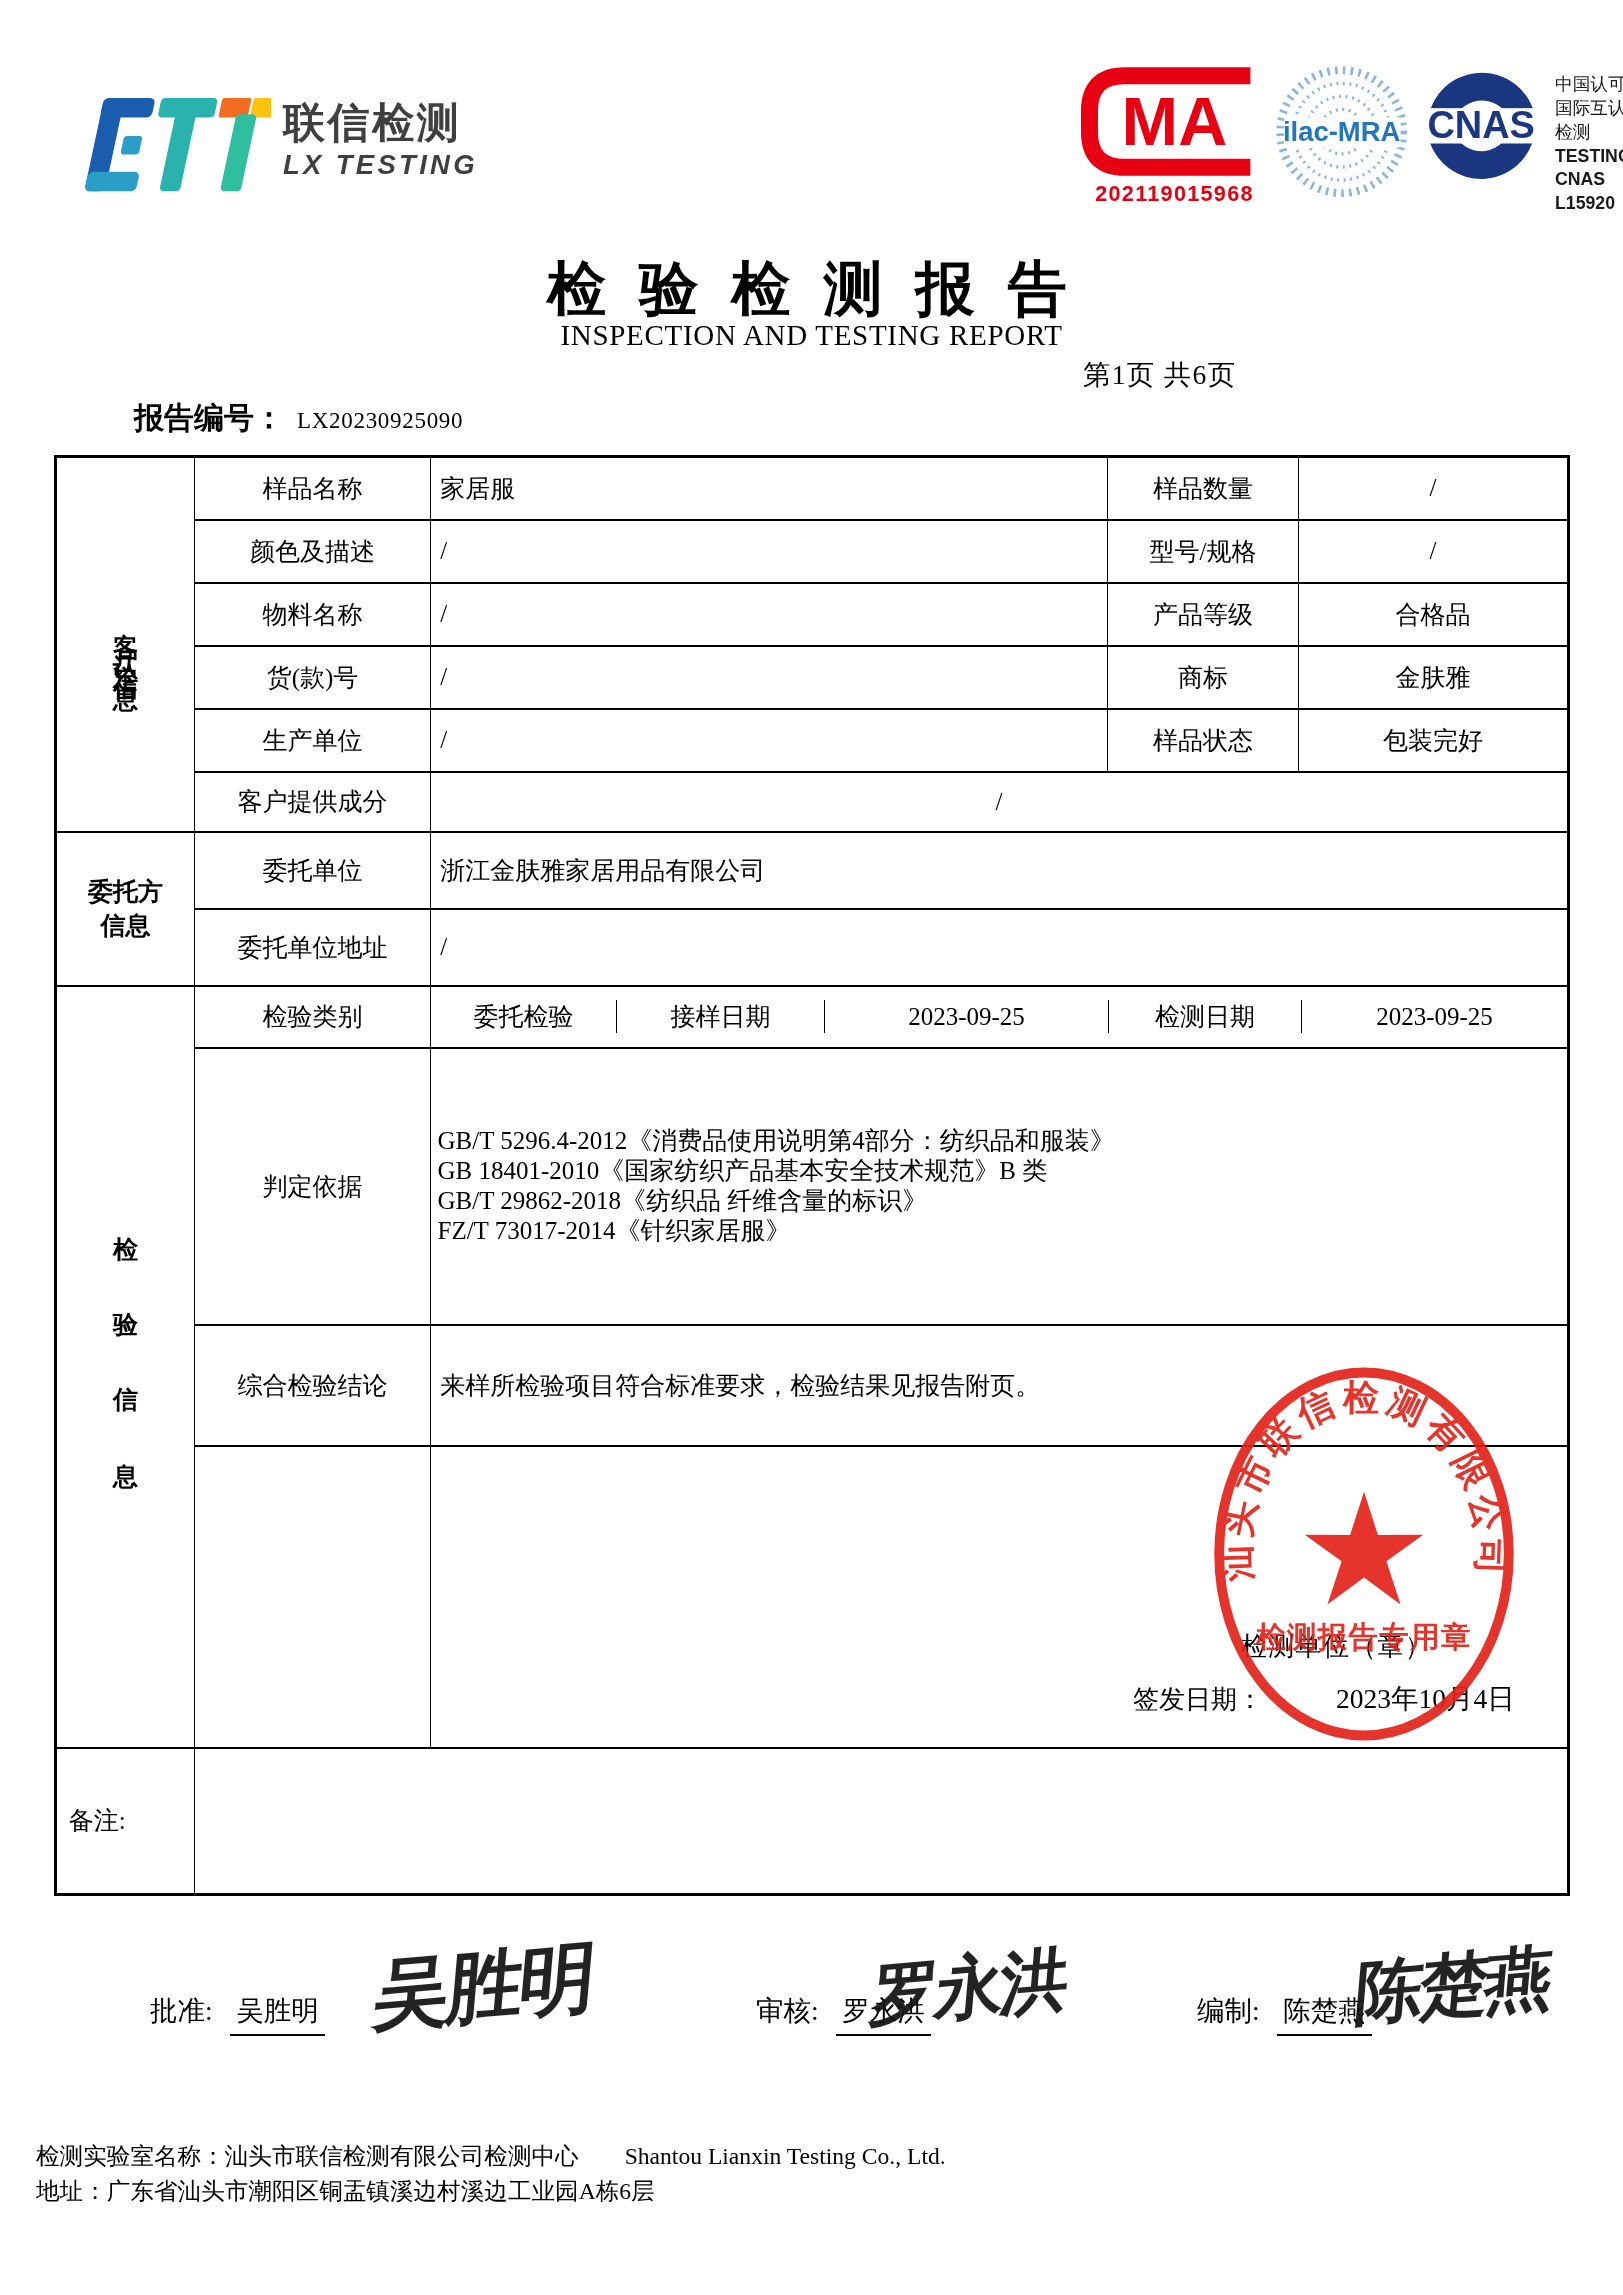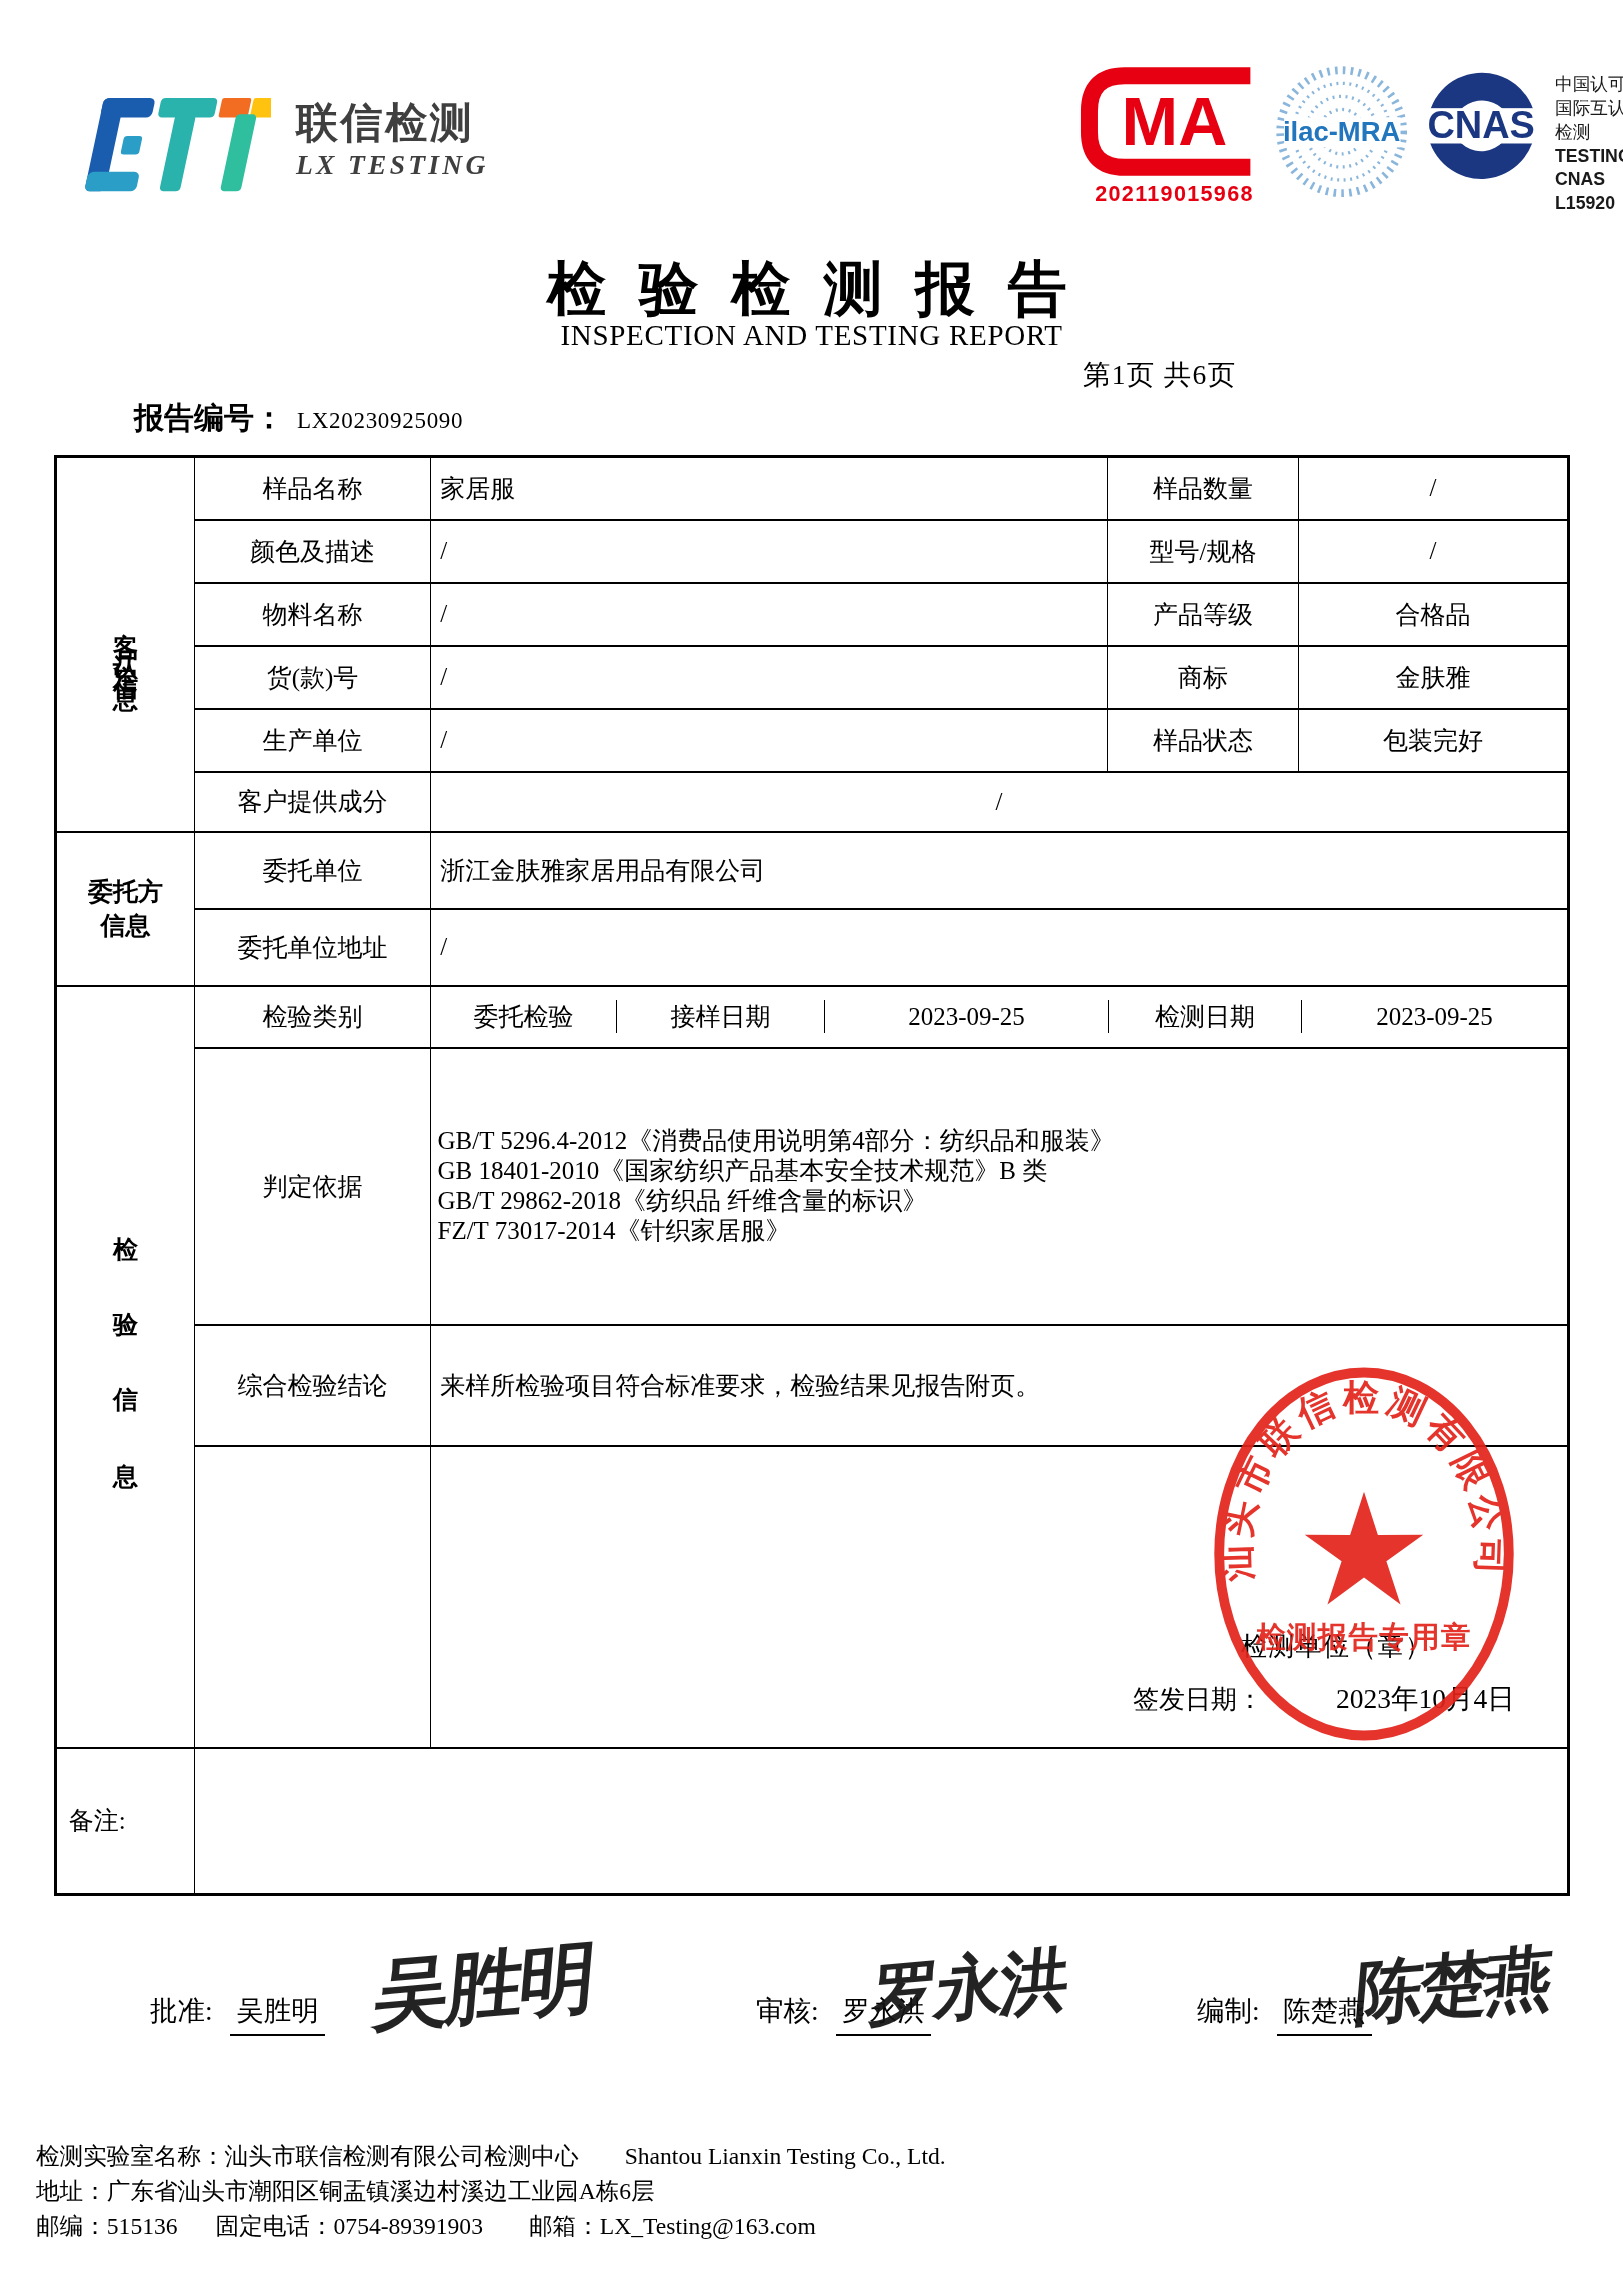--- a/index.html
+++ b/index.html
@@ -3,21 +3,21 @@
 <meta charset="utf-8">
 <style>
   * { margin:0; padding:0; box-sizing:border-box; }
   html,body { background:#ffffff; }
   body { font-family:"Liberation Serif","DejaVu Serif",serif; color:#000; }
   .page { position:relative; width:1623px; height:2295px; background:#fff; overflow:hidden; }
 
   
   .logo-wrap { position:absolute; left:75px; top:98px; display:flex; align-items:flex-start; }
   .logo-mark { width:196px; height:95px; }
-  .logo-text { margin-left:25px; margin-top:3.9px; font-family:Liberation Serif, serif; }
+  .logo-text { margin-left:12px; margin-top:3.9px; font-family:Liberation Sans, sans-serif; }
   .logo-cn { font-size:42px; font-weight:700; color:var(--logo_text); letter-spacing:2.6px; line-height:1.0; }
   .logo-en { font-size:27.5px; font-weight:700; font-style:italic; color:var(--logo_text); letter-spacing:3.3px; margin-top:5.2px; }
 
   .certs { position:absolute; left:1079px; top:65px; width:524px; height:144px; display:flex; align-items:flex-start; }
   .cma-block { width:191px; text-align:center; }
   .cma-num { font-family:"Liberation Sans","DejaVu Sans",sans-serif; font-size:21.6px; color:var(--cma_red); letter-spacing:1.3px; margin-top:1.3px; font-weight:600;}
   .ilac-block { width:137px; margin-left:5.2px; }
   .cnas-block { width:121px; margin-left:11.8px; }
   .acc-lines { margin-left:13px; margin-top:7.9px; font-family:"Liberation Sans","DejaVu Sans",sans-serif; font-size:17.7px; line-height:1.35; color:#1a1a1a; }
   .acc-lines .b { font-weight:700; }
@@ -266,19 +266,16 @@
       <span>编制:</span><span class="name">陈楚燕</span>
     </div>
     <div class="script" style="left:1339px; top:-14.4px; font-size:69px">陈楚燕</div>
   </div>
 
   <div class="footer">
     <div>
       <span>检测实验室名称：汕头市联信检测有限公司检测中心</span><span class="sp"></span><span>Shantou Lianxin Testing Co., Ltd.</span>
     </div>
     <div>地址：广东省汕头市潮阳区铜盂镇溪边村溪边工业园A栋6层</div>
-    <div>
-      <span>邮编：515136</span><span class="sp2"></span><span>固定电话：0754-89391903</span><span class="sp"></span><span>邮箱：LX_Testing@163.com</span>
-    </div>
   </div>
 
 </div>
 
 
 </body></html>

